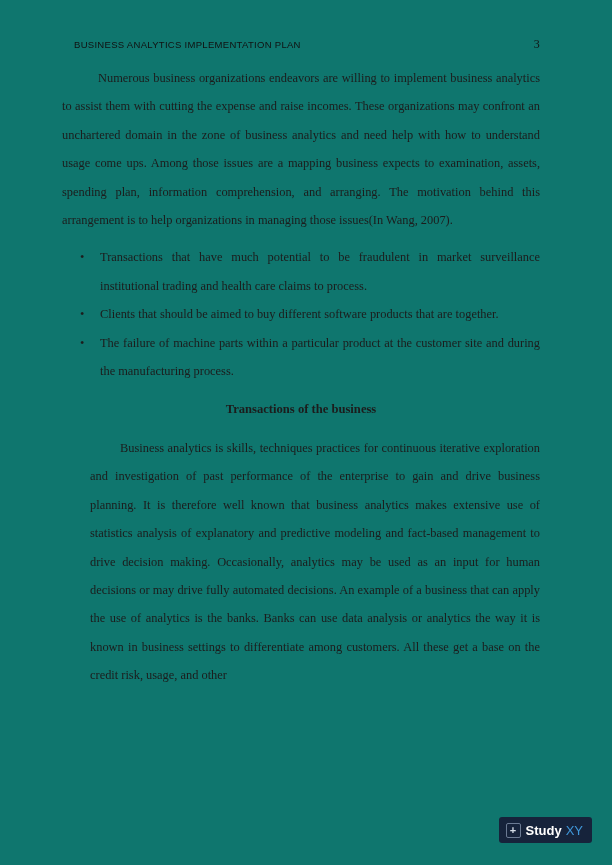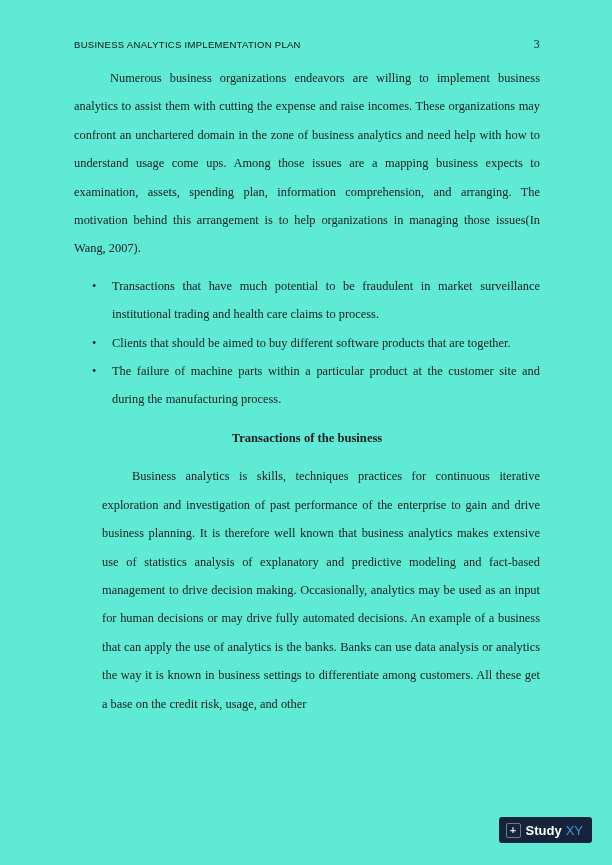--- a/index.html
+++ b/index.html
@@ -4,21 +4,21 @@
 <style>
   html, body {
     margin: 0;
     padding: 0;
     background: #ffffff;
   }
   .page {
     position: relative;
     width: 612px;
     height: 865px;
-    background: #5eead4;
+    background: #0f766e;
     font-family: "Liberation Serif", serif;
     color: #1c1c1c;
     overflow: hidden;
     box-sizing: border-box;
   }
   .running-header {
     position: absolute;
     top: 37px;
     left: 74px;
     right: 72px;
@@ -30,21 +30,21 @@
     letter-spacing: 0.3px;
     color: #111111;
   }
   .running-header .pagenum {
     font-family: "Liberation Serif", serif;
     font-size: 12px;
   }
   .doc-body {
     position: absolute;
     top: 64px;
-    left: 74px;
+    left: 62px;
     right: 72px;
     font-size: 12.4px;
     line-height: 28.4px;
     text-align: justify;
   }
   p.para {
     margin: 0 0 9px 0;
     text-indent: 36px;
   }
   p.para.small-indent {

